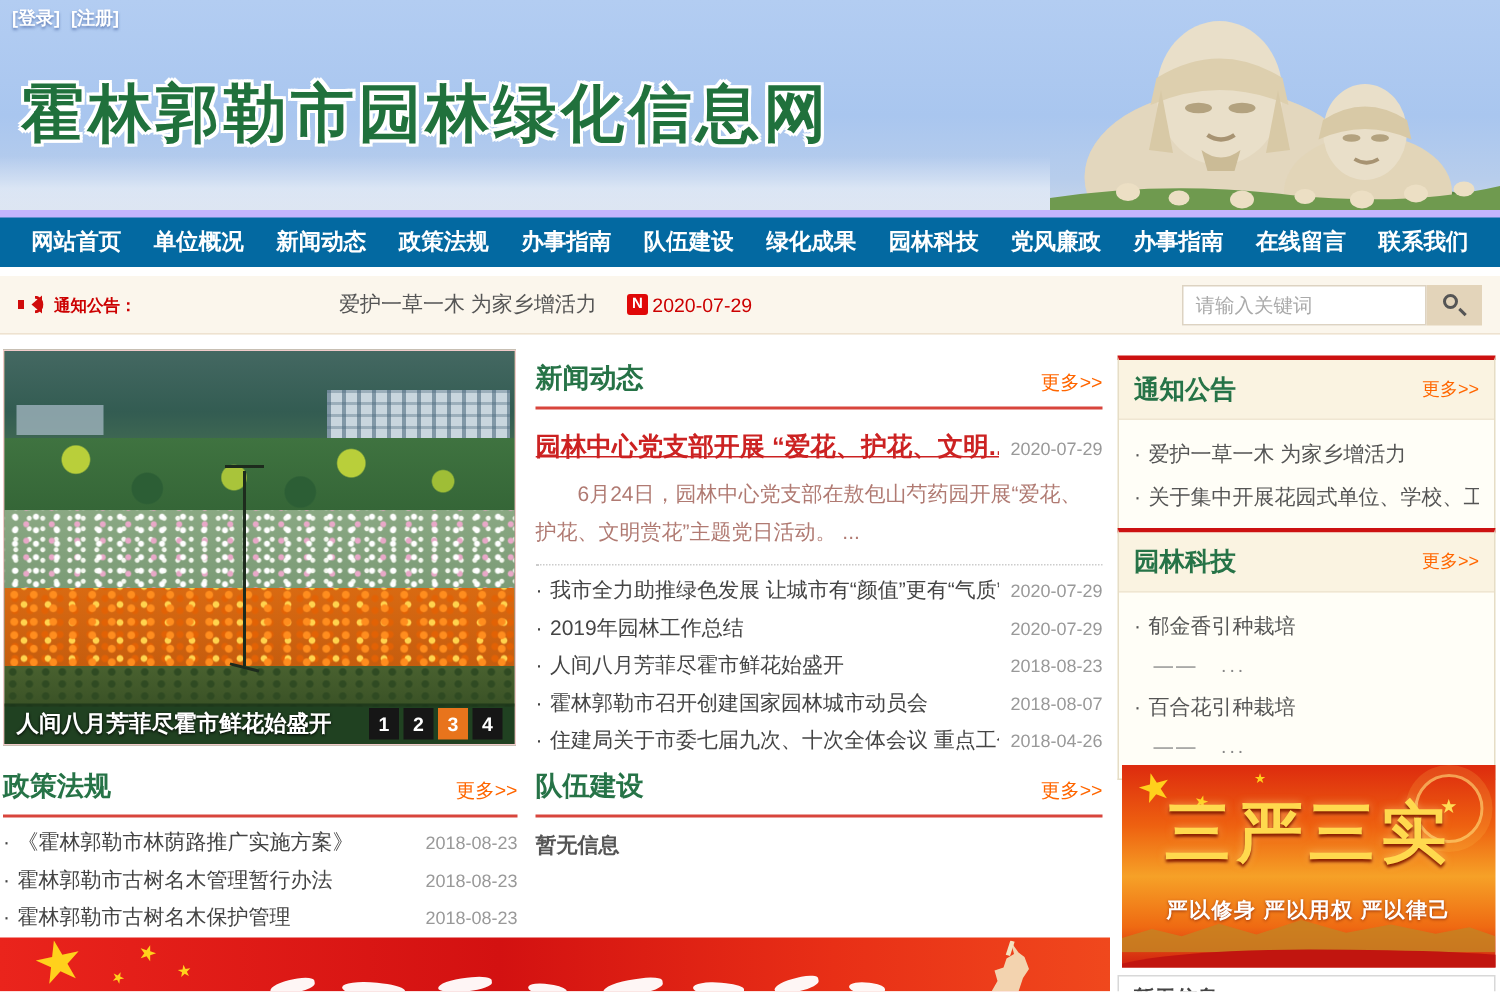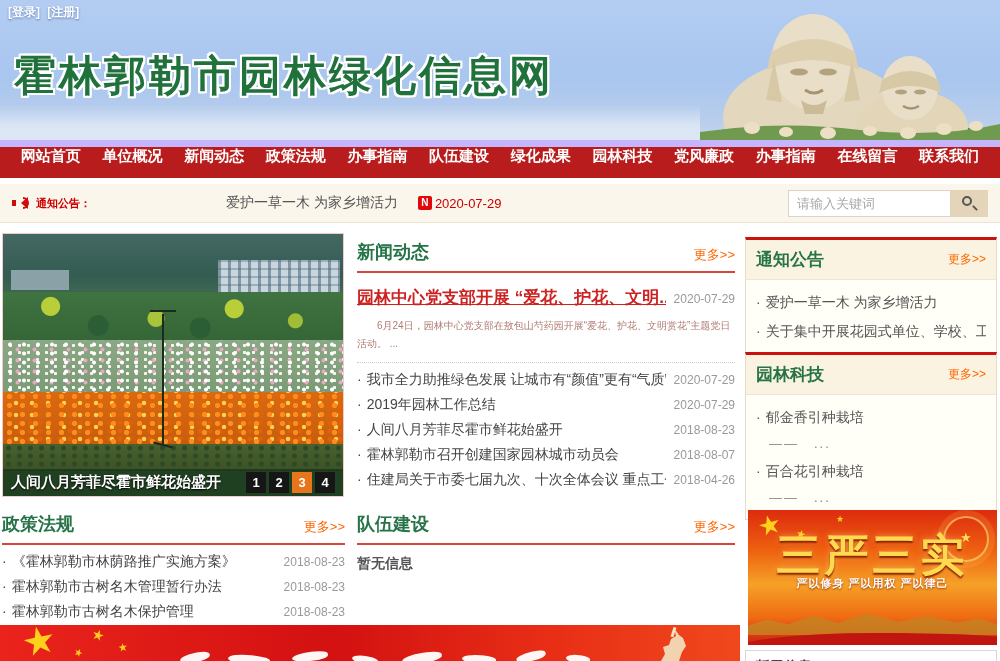--- a/index.html
+++ b/index.html
@@ -11,22 +11,22 @@
     background:linear-gradient(180deg,#b3cdf2 0%,#a9c6ef 55%,#b7cdec 85%,#c7d6ea 100%); overflow:hidden; }
   .clouds { position:absolute; left:0; bottom:0; width:70%; height:36px;
     background:linear-gradient(180deg,rgba(255,255,255,0) 0%,rgba(255,255,255,.45) 60%,rgba(230,236,246,.7) 100%); }
   .auth { position:absolute; top:4px; left:8px; font-size:12px; font-weight:bold; color:#fff; text-shadow:0 1px 2px rgba(40,70,140,.6); }
   .auth a { color:#fff; text-decoration:none; margin-right:4px; }
   .site-title { position:absolute; top:48px; left:14px; font-size:42px; font-weight:800; letter-spacing:3px; color:#20713c;
     text-shadow:-2px -2px 0 #fff, 2px -2px 0 #fff, -2px 2px 0 #fff, 2px 2px 0 #fff, 0 -2px 0 #fff, 0 2px 0 #fff, -2px 0 0 #fff, 2px 0 0 #fff; }
   .statues { position:absolute; right:0; top:0; width:300px; height:140px; }
 
   
-  .nav { position:absolute; top:140px; left:0; width:1000px; height:38px; background:#b91c1c; border-top:7px solid #c4b5fd;
-    display:flex; align-items:flex-start; justify-content:space-around; padding:0 10px; }
+  .nav { position:absolute; top:140px; left:0; width:1000px; height:38px; background:#0369a1; border-top:5px solid #c4b5fd;
+    display:flex; align-items:center; justify-content:space-around; padding:0 10px; }
   .nav a { color:#fff; font-size:15px; font-weight:bold; text-decoration:none; white-space:nowrap; }
 
   
   .notice { position:absolute; top:184px; left:0; width:1000px; height:39px; background:#fbf6ec; border-bottom:1px solid #eee2d0;
     display:flex; align-items:center; padding:0 12px; }
   .spk { position:relative; width:18px; height:16px; margin-right:6px; flex:0 0 auto; }
   .spk i { position:absolute; left:0; top:5px; width:4px; height:6px; background:#d00b0b; }
   .spk b { position:absolute; left:3px; top:2px; width:0; height:0; border:6px solid transparent; border-right:7px solid #d00b0b; }
   .spk s { position:absolute; left:11px; top:2px; width:6px; height:12px; border:2px solid #d00b0b; border-left:none;
     border-radius:0 10px 10px 0; }
@@ -73,21 +73,21 @@
   
   .sec-head { display:flex; align-items:flex-end; justify-content:space-between; border-bottom:2px solid #d8453c; padding-bottom:7px; }
   .sec-head .t { font-size:18px; font-weight:bold; color:#267347; }
   .sec-head .more { font-size:13px; color:#ff6600; text-decoration:none; }
 
   
   .news { position:absolute; top:240px; left:357px; width:378px; }
   .feat { margin-top:13px; display:flex; align-items:baseline; }
   .feat .ft { font-size:17px; font-weight:bold; color:#cc2222; white-space:nowrap; overflow:hidden; }
   .feat .fd { margin-left:8px; font-size:12px; color:#999; flex:0 0 auto; }
-  .fsum { margin-top:8px; font-size:10px; color:#b07a72; line-height:1.75; text-indent:2em; border-bottom:1px dotted #ccc; padding-bottom:10px; }
+  .fsum { margin-top:8px; font-size:14px; color:#b07a72; line-height:1.75; text-indent:2em; border-bottom:1px dotted #ccc; padding-bottom:10px; }
   .nlist { margin-top:4px; }
   .row { display:flex; align-items:center; height:25px; }
   .row .ti { font-size:14px; color:#444; text-decoration:none; white-space:nowrap; overflow:hidden; flex:1; }
   .row .ti::before { content:"·"; margin-right:5px; color:#444; }
   .row .dt { font-size:12px; color:#999; margin-left:8px; flex:0 0 auto; }
 
   
   .sbox { position:absolute; left:745px; width:252px; background:#fffef7; border:1px solid #e6ddc6; border-top:3px solid #cc1111; }
   .sbox .bh { display:flex; align-items:center; justify-content:space-between; background:#faf3e1; padding:8px 10px; border-bottom:1px solid #efe6d2; }
   .sbox .bh .t { font-size:17px; font-weight:bold; color:#267347; }
@@ -119,21 +119,21 @@
     background:linear-gradient(180deg,#dd2b0e 0%,#ee6110 30%,#f6a127 55%,#ef6a12 80%,#cf1d10 100%); }
   .banner2 .star { position:absolute; color:#ffd11c; }
   .b2s1 { left:10px; top:0px; font-size:26px; transform:rotate(-15deg); }
   .b2s2 { left:48px; top:18px; font-size:11px; transform:rotate(15deg); }
   .b2s3 { left:88px; top:4px; font-size:9px; }
   .emblem { position:absolute; right:8px; top:6px; width:46px; height:46px; border-radius:50%;
     border:2px solid rgba(255,220,120,.65); box-shadow:0 0 0 6px rgba(255,200,80,.18); }
   .emblem::after { content:"★"; position:absolute; left:15px; top:12px; color:#ffdd55; font-size:13px; }
   .b2-title { position:absolute; top:16px; left:0; right:0; text-align:center; font-size:44px; font-weight:800; letter-spacing:4px;
     color:#ffd94e; text-shadow:0 2px 2px #8a1f00, 0 0 6px rgba(255,230,150,.5); }
-  .b2-line { position:absolute; left:0; right:0; text-align:center; font-size:11px; font-weight:bold; color:#fff; text-shadow:0 1px 2px #99320a; letter-spacing:1px; }
+  .b2-line { position:absolute; left:0; right:0; text-align:center; font-size:14px; font-weight:bold; color:#fff; text-shadow:0 1px 2px #99320a; letter-spacing:1px;margin-top:22px; }
   .b2-l1 { top:66px; } .b2-l2 { top:86px; }
   .wall { position:absolute; bottom:10px; left:0; right:0; height:24px; background:#c58222; opacity:.85;
     clip-path:polygon(0 60%,8% 35%,16% 55%,26% 20%,36% 50%,48% 10%,60% 45%,72% 22%,84% 48%,93% 30%,100% 55%,100% 100%,0 100%); }
   .wave { position:absolute; bottom:-8px; left:-12px; right:-12px; height:20px; background:#c1150f; border-radius:100% 100% 0 0/160% 60% 0 0; }
 
   .empty-box { position:absolute; top:650px; left:745px; width:252px; height:40px; background:#fff; border:1px solid #d8d8d8; padding:6px 10px; }
   .empty-box .txt { font-size:14px; color:#444; font-weight:bold; }
 </style>
 </head>
 <body>

